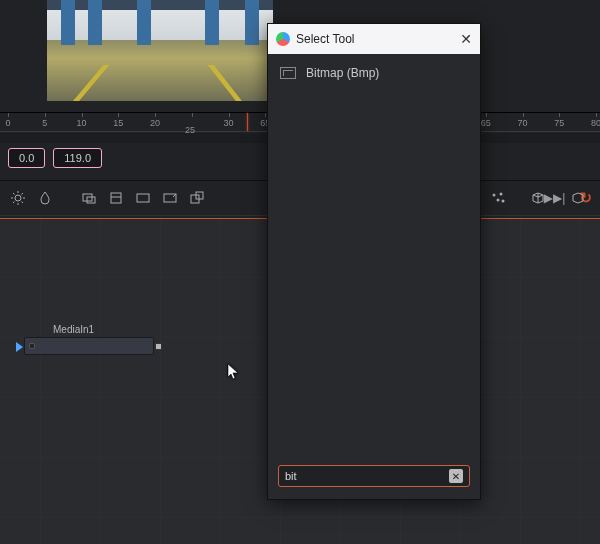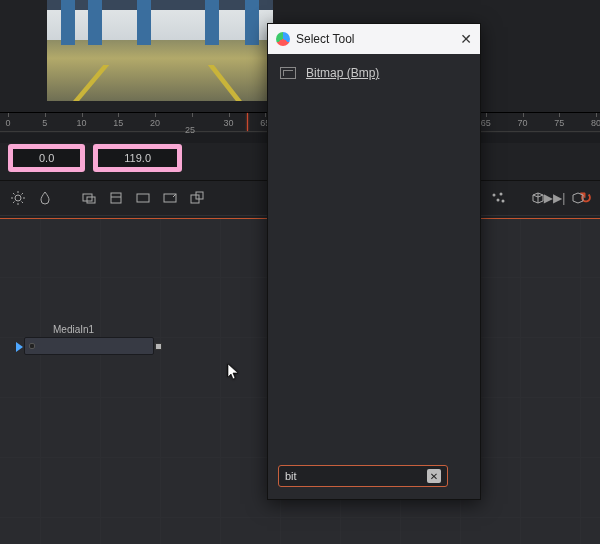--- a/index.html
+++ b/index.html
@@ -18,21 +18,21 @@
   .girder { position:absolute; top:0; left:0; right:0; height:10px; background:#38475a; }
 
   
   .ruler { position:absolute; left:0; right:0; top:112px; height:20px; border-top:1px solid #000; border-bottom:1px solid #3a3a3a; font-size:9px; color:#8e8e8e; }
   .ruler .tick { position:absolute; top:0; border-left:1px solid #5a5a5a; height:4px; }
   .ruler .lab { position:absolute; top:5px; transform:translateX(-50%); }
   .ruler .cursor { position:absolute; top:0; bottom:0; width:1px; background:#cc4a2e; box-shadow:0 0 2px #cc4a2e; }
 
   
   .rangebar { position:absolute; left:0; right:0; top:144px; height:28px; display:flex; align-items:center; gap:8px; padding:0 8px; }
-  .numbox { background:#161719; color:#ccc; font-size:11px; border-radius:3px; padding:3px 26px; border:5px solid #f9a8d4; }
+  .numbox { background:#161719; color:#ccc; font-size:11px; border-radius:3px; padding:3px 10px; border:1px solid #f9a8d4; }
   .spacer { flex:1; }
   .tc-btn { color:#9b9b9b; font-size:12px; }
   .loop { color:#cb4a2b; font-size:15px; font-weight:bold; }
 
   
   .toolbar { position:absolute; left:0; right:0; top:180px; height:36px; display:flex; align-items:center; gap:3px; padding:0 6px; border-top:1px solid #111; border-bottom:1px solid #2f3034; }
   .tbtn { width:24px; height:24px; display:flex; align-items:center; justify-content:center; color:#a9a9a9; }
   .tsep { width:14px; }
   .tbtn svg { width:16px; height:16px; }
 
@@ -50,25 +50,25 @@
   
   .mouse { position:absolute; left:227px; top:363px; color:#fff; }
   .mouse svg{ width:14px; height:18px; filter: drop-shadow(0 0 1px #000);}
 
   
   .dialog { position:absolute; left:267px; top:23px; width:214px; height:477px; background:#28292d; border:1px solid #111; box-shadow:0 4px 18px rgba(0,0,0,.6); display:flex; flex-direction:column; }
   .dlg-title { height:30px; background:#f5f5f7; color:#222; display:flex; align-items:center; padding:0 8px; font-size:12px; }
   .dlg-title .ico { width:14px;height:14px;border-radius:50%;background:conic-gradient(#3aa0ff 0 120deg,#ff5858 120deg 240deg,#3cc96a 240deg 360deg);margin-right:6px;}
   .dlg-title .close { margin-left:auto; font-size:14px; color:#333; }
   .dlg-list { flex:0 0 auto; padding:6px 0; }
-  .dlg-item { display:flex; align-items:center; gap:10px; padding:6px 12px; color:#c9c9c9; font-size:12px;text-decoration:underline; }
+  .dlg-item { display:flex; align-items:center; gap:10px; padding:6px 12px; color:#c9c9c9; font-size:12px; }
   .dlg-item .ic { width:16px;height:12px;border:1px solid #888;position:relative;}
   .dlg-item .ic::after{content:"";position:absolute;inset:2px;border-left:1px solid #888;border-top:1px solid #888;}
   .dlg-body { flex:1; }
-  .dlg-bottom { padding:8px 10px 12px; display:flex; flex-direction:row; }
+  .dlg-bottom { padding:8px 10px 12px; display:flex; flex-direction:column; }
   .search { display:flex; align-items:center; background:#202124; border:1px solid #c8603d; border-radius:3px; height:22px; padding:0 6px; }
   .search input { flex:1; background:transparent; border:none; outline:none; color:#d8d8d8; font-size:11px; }
   .search .clear { width:14px; height:14px; background:#bcbcbc; color:#222; border-radius:2px; font-size:10px; display:flex;align-items:center;justify-content:center;}
   .btnrow { display:flex; justify-content:flex-end; gap:8px; }
   .btn { font-size:11px; color:#c8c8c8; padding:3px 16px; border-radius:11px; border:1px solid #555; background:transparent; }
   .btn.primary { border-color:#c55a34; color:#d9d9d9; }
 
   .rtool { position:absolute; right:0; top:180px; height:36px; display:flex; align-items:center; gap:14px; padding-right:8px; }
 
   .trackstrip{position:absolute;left:0;right:0;top:133px;height:10px;background:#1c1d20;}

